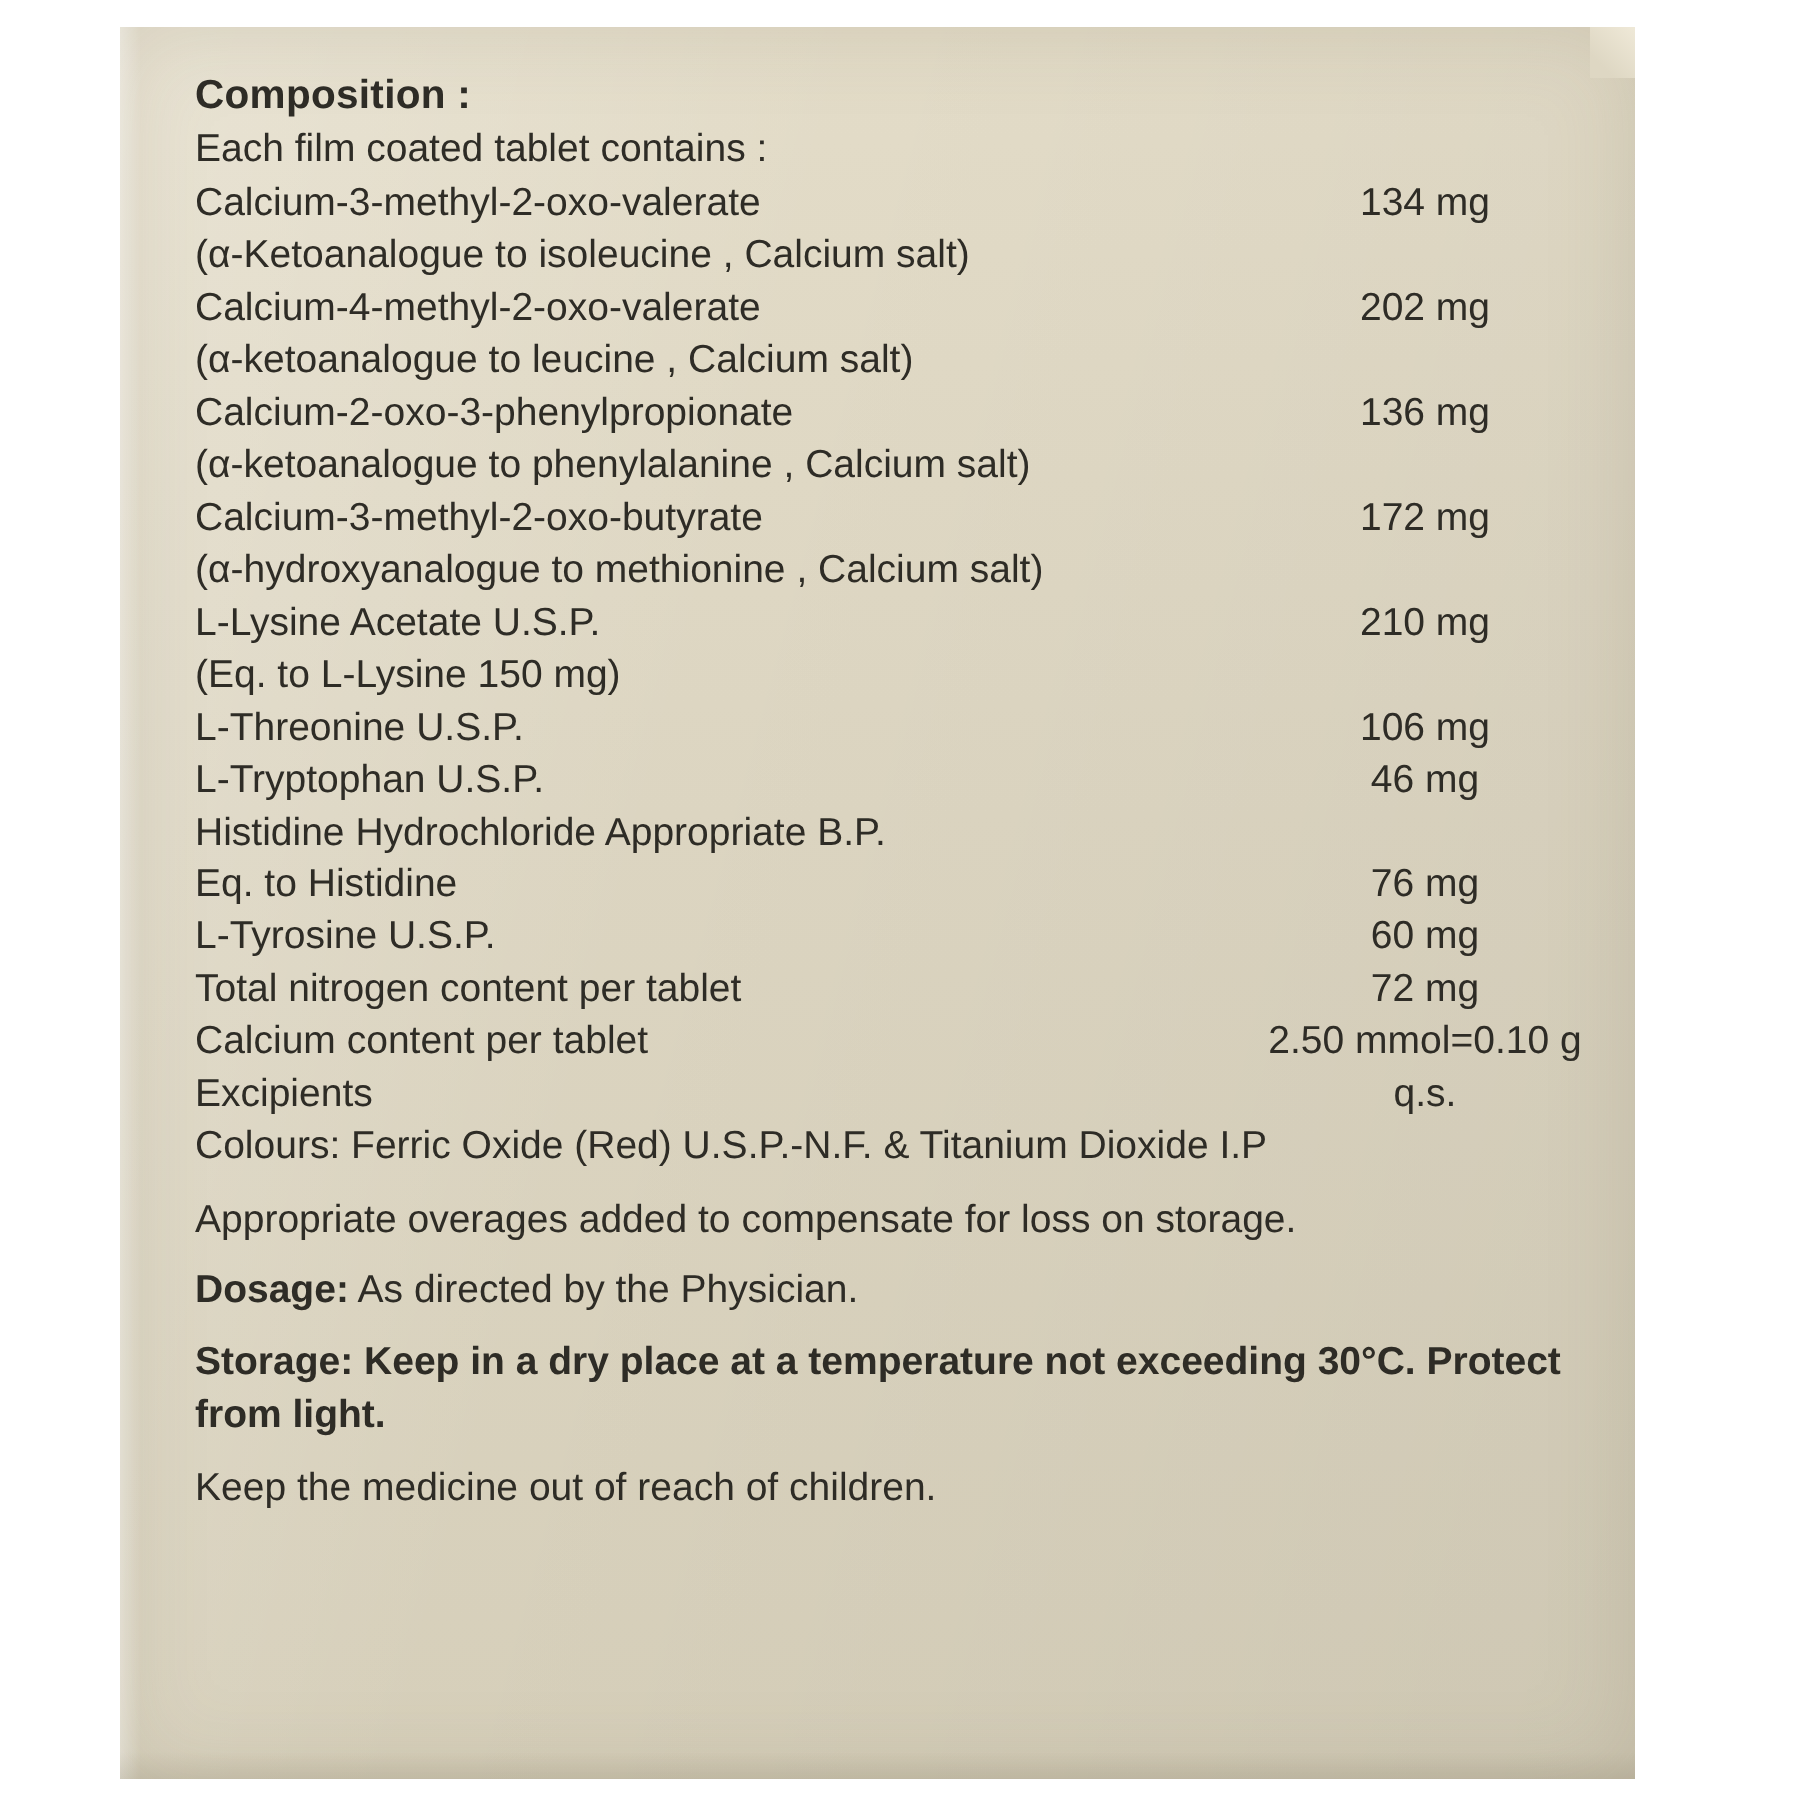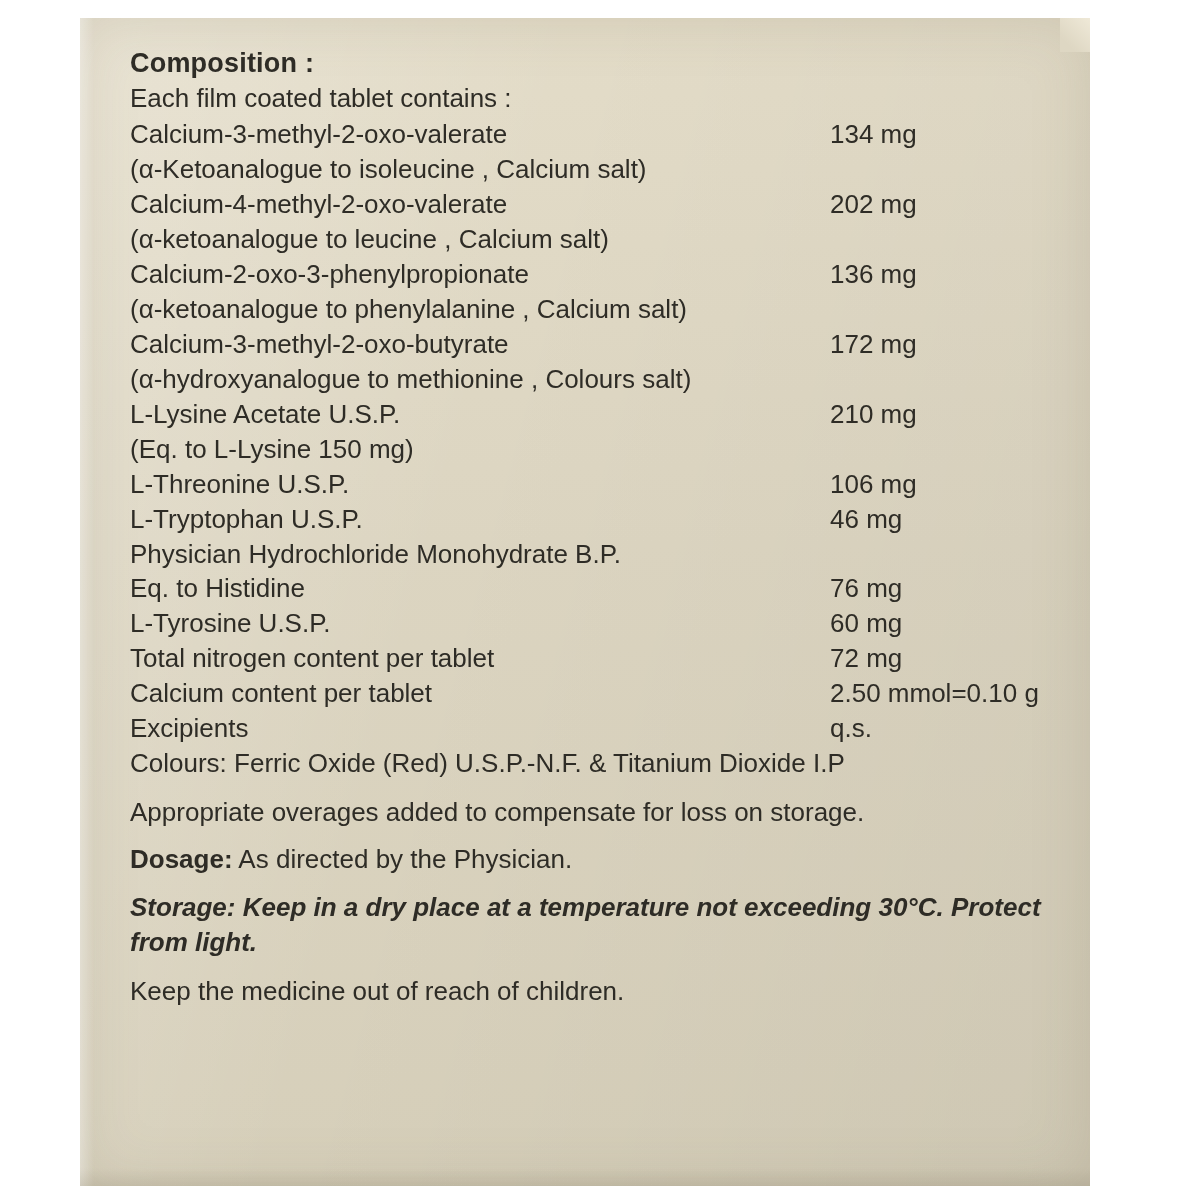--- a/index.html
+++ b/index.html
@@ -75,35 +75,34 @@
     table-layout: fixed;
   }
   table.comp td {
     padding: 0;
     vertical-align: top;
     font-size: 26px;
     line-height: 1.345;
     color: #2e2c26;
   }
   td.name { width: 700px; white-space: nowrap; }
-  td.amount { width: 240px; text-align: left; white-space: nowrap; padding-right: 6px; }
+  td.amount { width: 240px; text-align: center; white-space: nowrap; padding-right: 6px; }
   tr.sub td.name { }
 
   .para {
     font-size: 26px;
     line-height: 1.33;
     margin-top: 14px;
   }
   .para.tight { margin-top: 12px; }
   .storage {
     font-size: 26px;
     font-weight: bold;
     line-height: 1.33;
     margin-top: 14px;
-    font-style: italic;
   }
   .kid {
     font-size: 26px;
     line-height: 1.33;
     margin-top: 14px;
   }
   .inline-label { font-weight: bold; }
 </style>
 </head>
 <body>
@@ -146,21 +145,21 @@
           <td class="name">(α-ketoanalogue to phenylalanine , Calcium salt)</td>
           <td class="amount"></td>
         </tr>
 
         <tr>
           <td class="name">Calcium-3-methyl-2-oxo-butyrate</td>
           <td class="amount">172 mg</td>
         </tr>
 
         <tr class="sub">
-          <td class="name">(α-hydroxyanalogue to methionine , Colours salt)</td>
+          <td class="name">(α-hydroxyanalogue to methionine , Calcium salt)</td>
           <td class="amount"></td>
         </tr>
 
         <tr>
           <td class="name">L-Lysine  Acetate  U.S.P.</td>
           <td class="amount">210 mg</td>
         </tr>
         <tr class="sub">
           <td class="name">(Eq. to L-Lysine 150 mg)</td>
           <td class="amount"></td>
@@ -168,21 +167,21 @@
 
         <tr>
           <td class="name">L-Threonine      U.S.P.</td>
           <td class="amount">106 mg</td>
         </tr>
         <tr>
           <td class="name">L-Tryptophan   U.S.P.</td>
           <td class="amount">46 mg</td>
         </tr>
         <tr>
-          <td class="name">Physician Hydrochloride Monohydrate B.P.</td>
+          <td class="name">Histidine Hydrochloride Appropriate B.P.</td>
           <td class="amount"></td>
         </tr>
         <tr>
           <td class="name">Eq. to Histidine</td>
           <td class="amount">76 mg</td>
         </tr>
         <tr>
           <td class="name">L-Tyrosine  U.S.P.</td>
           <td class="amount">60 mg</td>
         </tr>

